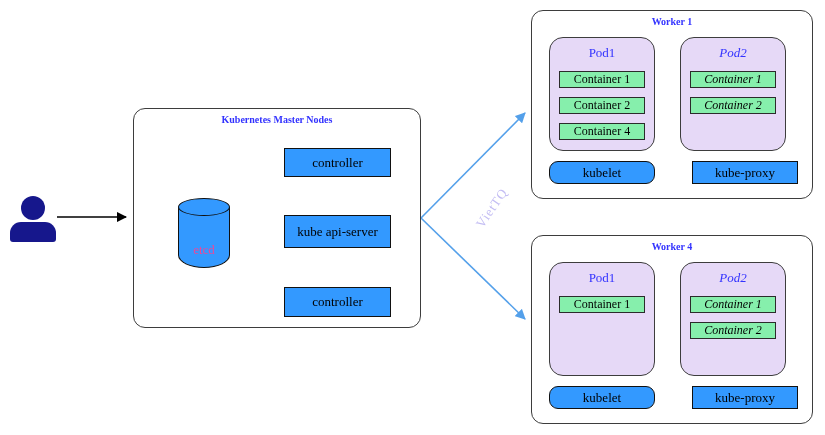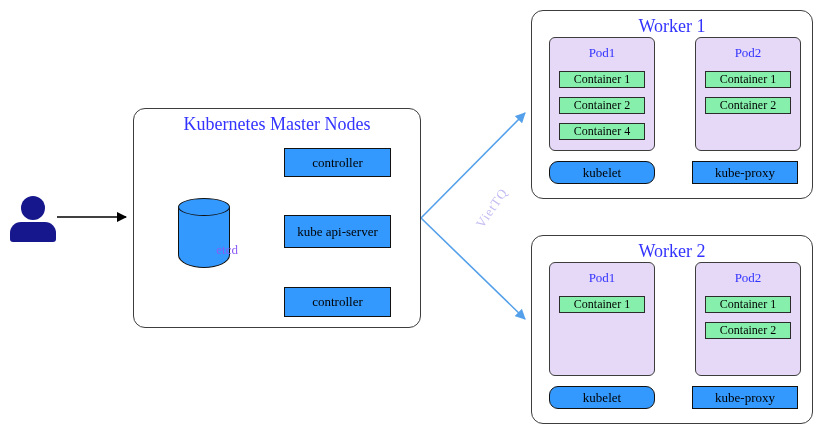--- a/index.html
+++ b/index.html
@@ -15,44 +15,44 @@
   .user-icon { position:absolute; left:10px; top:194px; width:46px; height:48px; }
   .user-head { position:absolute; left:11px; top:2px; width:24px; height:24px; border-radius:50%; background:#16178c; }
   .user-body { position:absolute; left:0; top:28px; width:46px; height:20px; background:#16178c; border-radius:11px 11px 3px 3px; }
 
   
   .group-box { position:absolute; background:#ffffff; border:1.6px solid #3d3d3d; border-radius:12px; }
   .master-box { left:133px; top:108px; width:288px; height:220px;padding-left:48px; }
   .worker1-box { left:531px; top:10px;  width:282px; height:189px; }
   .worker2-box { left:531px; top:235px; width:282px; height:189px; }
   .group-title { position:absolute; left:0; top:5px; width:100%; text-align:center;
-                 color:#3333ff; font-weight:normal; font-size:18px; }
+                 color:#3333ff; font-weight:bold; font-size:10px; }
 
   
   .blue-node { position:absolute; background:#3399ff; border:1.3px solid #111;
                display:flex; align-items:center; justify-content:center;
                font-size:13px; color:#000; }
   .controller-node { left:150px; top:39px;  width:107px; height:29px; }
   .apiserver-node  { left:150px; top:106px; width:107px; height:33px; }
   .scheduler-node  { left:150px; top:178px; width:107px; height:30px; }
 
   
   .cylinder { position:absolute; left:44px; top:89px; width:52px; height:70px; }
   .cyl-top  { position:absolute; left:0; top:0; width:100%; height:18px; background:#3399ff;
               border:1.3px solid #111; border-radius:50%; z-index:2; }
   .cyl-body { position:absolute; left:0; top:9px; width:100%; height:61px; background:#3399ff;
               border:1.3px solid #111; border-top:none; border-radius:0 0 26px 26px / 0 0 13px 13px; z-index:1; }
-  .cyl-label{ position:absolute; left:8px; bottom:10px; width:100%; text-align:right;
-              font-size:13px; color:#8b5cf6; z-index:3; }
+  .cyl-label{ position:absolute; left:0; bottom:10px; width:100%; text-align:center;
+              font-size:13px; color:#ec4899; z-index:3; }
 
   
   .pod { position:absolute; top:26px; width:106px; height:114px; background:#e6d9f7;
-         border:1.4px solid #3d3d3d; border-radius:6px; padding-top:33px; }
+         border:1.4px solid #3d3d3d; border-radius:14px; padding-top:33px; }
   .pod-1 { left:17px; }
-  .pod-2 { left:163px; }
+  .pod-2 { left:148px;font-style:italic; }
   .pod-title { position:absolute; left:0; top:7px; width:100%; text-align:center;
                color:#3333ff; font-size:13px; }
   .container-box { height:17px; margin:0 9px 9px 9px; background:#86efac; border:1px solid #2b2b2b;
                    display:flex; align-items:center; justify-content:center; font-size:12px; color:#000; }
 
   
   .service-node { top:150px; width:106px; height:23px; font-size:13px; }
   .service-1 { left:17px;border-radius:9px; }
   .service-2 { left:160px;text-align:right; }
 </style>
@@ -122,21 +122,21 @@
       <div class="pod-title">Pod2</div>
       <div class="container-box">Container 1</div>
       <div class="container-box">Container 2</div>
     </div>
 
     <div class="blue-node service-node service-1">kubelet</div>
     <div class="blue-node service-node service-2">kube-proxy</div>
   </div>
 
   <div class="group-box worker2-box">
-    <div class="group-title">Worker 2</div>
+    <div class="group-title">Worker 4</div>
 
     <div class="pod pod-1">
       <div class="pod-title">Pod1</div>
       <div class="container-box">Container 1</div>
     </div>
 
     <div class="pod pod-2">
       <div class="pod-title">Pod2</div>
       <div class="container-box">Container 1</div>
       <div class="container-box">Container 2</div>

